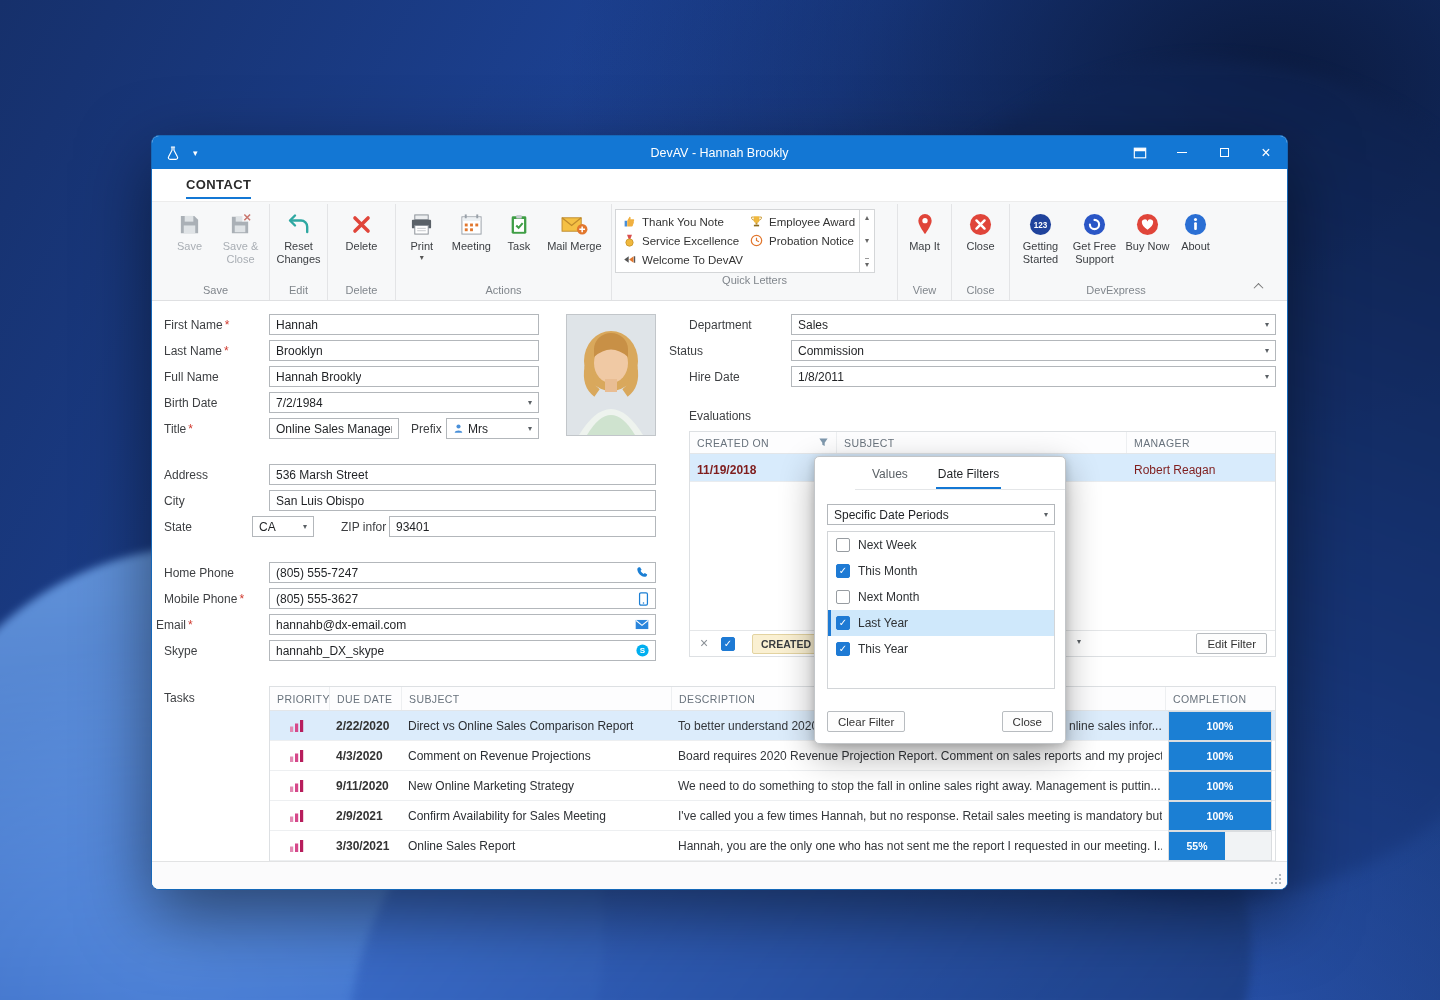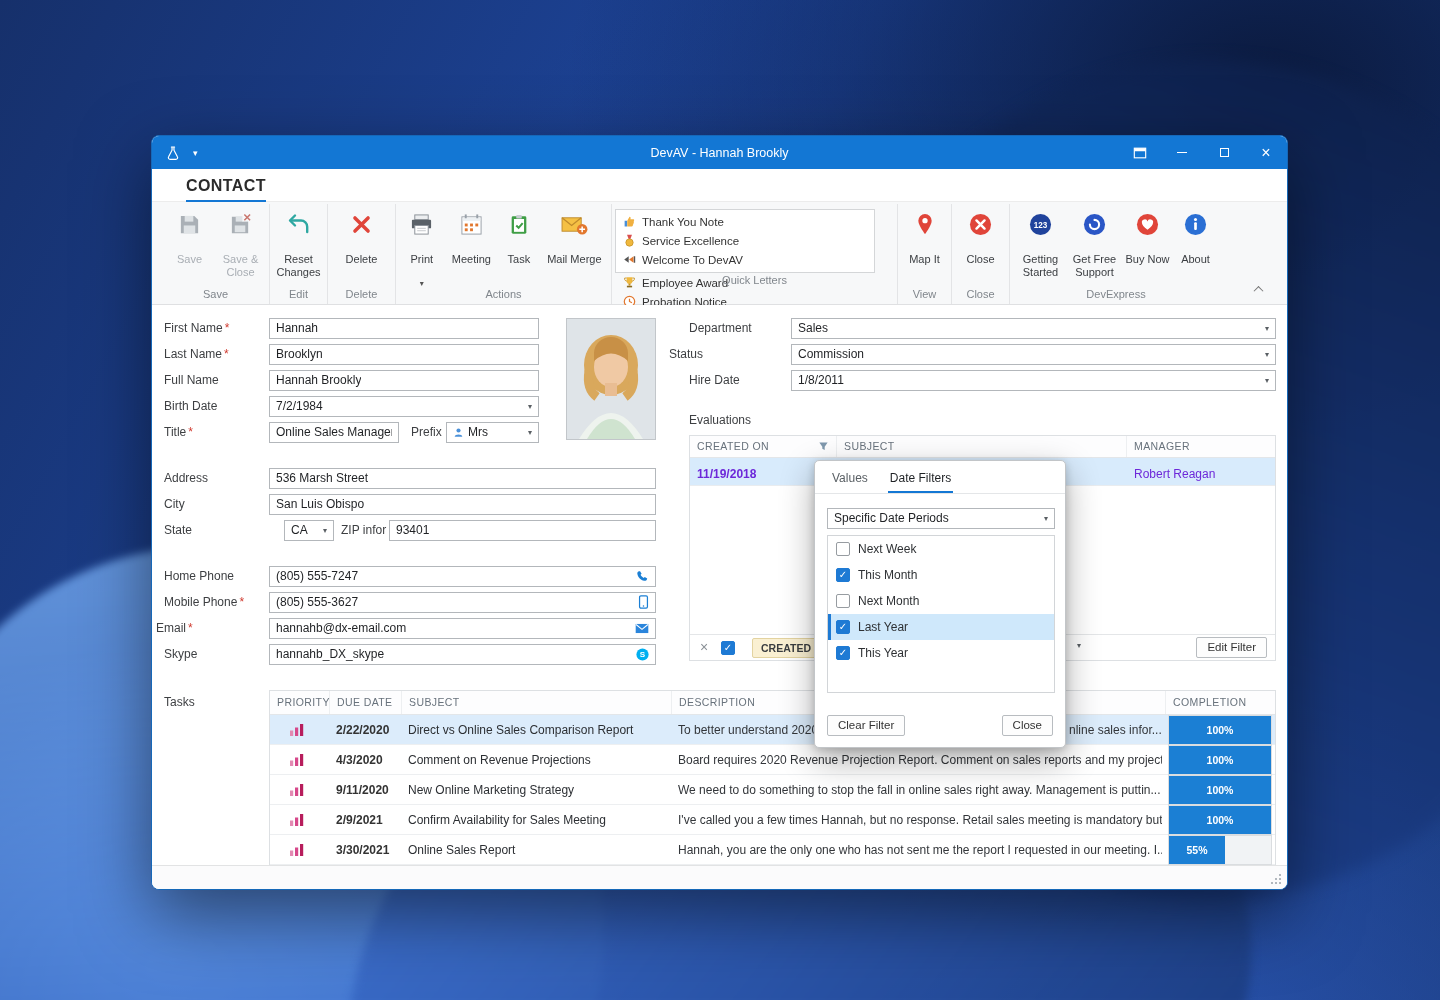--- a/index.html
+++ b/index.html
@@ -28,33 +28,33 @@
   .tb-appicon, .tb-qat { display:flex; align-items:center; justify-content:center; }
   .tb-qat { font-size:9px; color:#fff; }
   .tb-title { position:absolute; left:0; right:0; text-align:center; font-size:12.5px; color:#fff; pointer-events:none; }
   .tb-controls { margin-left:auto; display:flex; height:33px; }
   .tb-btn { width:42px; height:33px; display:flex; align-items:center; justify-content:center; color:#fff; font-size:16px; }
   .glyph-min { width:10px; height:1.4px; background:#fff; display:block; }
   .glyph-max { width:9px; height:9px; border:1.3px solid #fff; display:block; }
 
   
   .tabrow { flex:0 0 33px; background:#fff; position:relative; border-bottom:1px solid #ececec; }
-  .contact-tab { position:absolute; left:34px; top:8px; font-size:16px; font-weight:bold; color:#2b2b2b; letter-spacing:.4px; padding-bottom:5px; border-bottom:2px solid #1377d4; }
+  .contact-tab { position:absolute; left:34px; top:8px; font-size:13px; font-weight:bold; color:#2b2b2b; letter-spacing:.4px; padding-bottom:5px; border-bottom:2px solid #1377d4; }
 
   
   .ribbon { flex:0 0 99px; background:#f7f8f9; border-bottom:1px solid #dfe0e2; display:flex; padding:2px 0 0 10px; position:relative; }
   .rgroup { display:flex; flex-direction:column; border-right:1px solid #e3e4e6; padding:2px 3px 0; }
   .rgroup-buttons { display:flex; flex:1; align-items:flex-start; justify-content:center; gap:1px; }
   .rgroup-label { text-align:center; font-size:11px; color:#80868c; padding:1px 0 4px; }
-  .rbtn { display:flex; flex-direction:column; align-items:center; gap:16px; padding:5px 1px 1px; border-radius:3px; }
+  .rbtn { display:flex; flex-direction:column; align-items:center; gap:3px; padding:5px 1px 1px; border-radius:3px; }
   .rlabel { font-size:11px; color:#3b3e42; text-align:center; line-height:1.15; }
   .rbtn.disabled .rlabel { color:#a9aeb4; }
   .ricon { height:26px; display:flex; align-items:center; justify-content:center; }
   .print-chev { font-size:8px; color:#555; line-height:4px; }
-  .qletters { width:260px; height:64px; background:#fff; border:1px solid #d4d6d8; display:flex; margin-top:3px;flex-direction:column; }
+  .qletters { width:260px; height:64px; background:#fff; border:1px solid #d4d6d8; display:flex; margin-top:3px; }
   .qcol { flex:1; padding:2px 0 2px 6px; display:flex; flex-direction:column; justify-content:flex-start; }
   .qitem { display:flex; align-items:center; gap:5px; font-size:11.5px; color:#333; height:19px; white-space:nowrap; }
   .qicon { width:15px; display:flex; justify-content:center; }
   .qscroll { flex:0 0 15px; border-left:1px solid #d4d6d8; display:flex; flex-direction:column; align-items:center; justify-content:space-between; color:#666; font-size:8px; padding:3px 0; }
   .qmore { border-top:1px solid #999; padding-top:1px; }
   .ribbon-collapse { position:absolute; right:22px; bottom:8px; width:14px; height:12px; display:flex; align-items:center; justify-content:center; }
   .chevup { width:7px; height:7px; border-left:1.5px solid #777; border-top:1.5px solid #777; transform:rotate(45deg) translate(1px,1px); }
 
   
   .formarea { position:relative; flex:0 0 560px; background:#fff; }
@@ -67,21 +67,21 @@
   .ficon { margin-left:auto; display:flex; align-items:center; }
   .photo { position:absolute; left:414px; top:13px; width:90px; height:122px; border:1px solid #c2c6ca; background:#dfe4e8; }
 
   
   .grid { position:absolute; background:#fff; border:1px solid #dde0e3; }
   .grid-header { display:flex; border-bottom:1px solid #e3e6e9; background:#fdfdfe; }
   .gh { display:flex; align-items:center; padding:0 7px; font-size:10.5px; color:#68727c; letter-spacing:.4px; border-right:1px solid #edeff1; white-space:nowrap; }
   .gh:last-child { border-right:none; }
   .eval-row { display:flex; border-bottom:1px solid #e9ecef; height:28px; }
   .eval-row.sel { background:#d8ebfc; }
-  .gc { display:flex; align-items:center; padding:16px 7px; font-size:12px; color:#6d28d9; overflow:hidden; white-space:nowrap; }
+  .gc { display:flex; align-items:center; padding:16px 7px; font-size:12px; color:#7f1d1d; overflow:hidden; white-space:nowrap; }
   .bold { font-weight:bold; }
   .funnel { margin-left:auto; display:flex; }
   .filter-panel { position:absolute; left:0; right:0; bottom:0; height:26px; border-top:1px solid #e4e6e8; background:#fff; }
   .fp-x { position:absolute; left:10px; top:4px; font-size:14px; color:#8a9096; line-height:16px; }
   .filter-panel .cb { position:absolute; left:31px; top:6px; }
   .fp-pill { position:absolute; left:62px; top:3px; width:300px; height:20px; background:#faf0d2; border:1px solid #e3d3a0; border-radius:2px; font-size:10.5px; font-weight:bold; color:#3a3d40; padding:0 8px; line-height:18px; overflow:hidden; white-space:nowrap; }
   .fp-chev { position:absolute; left:387px; top:6px; font-size:8px; color:#5a5f64; }
   .btn { height:21px; padding:0 10px; font-size:11.5px; color:#333; background:#fdfdfd; border:1px solid #b8bcc0; border-radius:2px; font-family:inherit; }
   .fp-edit { position:absolute; right:8px; top:2px; }
 
@@ -98,21 +98,21 @@
   .ptext { color:#fff; font-size:10.5px; font-weight:bold; }
 
   
   .cb { width:14px; height:14px; border:1px solid #979ca1; border-radius:2px; background:#fff; display:flex; align-items:center; justify-content:center; flex:0 0 14px; }
   .cb .tick { display:none; color:#fff; font-size:10px; line-height:10px; }
   .cb.checked { background:#1e7ad4; border-color:#1e7ad4; }
   .cb.checked .tick { display:block; }
 
   
   .popup { position:absolute; left:662px; top:155px; width:252px; height:288px; background:#fff; border:1px solid #c2c5c8; border-radius:5px; z-index:90; box-shadow:0 12px 34px rgba(0,0,0,.32), 0 2px 8px rgba(0,0,0,.18); }
-  .ptabs { display:flex; gap:18px; padding:0 0 0 15px; border-bottom:1px solid #e4e6e8; height:33px; align-items:flex-end; }
+  .ptabs { display:flex; gap:26px; padding:0 0 0 15px; border-bottom:1px solid #e4e6e8; height:33px; align-items:flex-end;margin-left:40px; }
   .ptab { font-size:12px; color:#5a6065; padding:0 2px 8px; }
   .ptab.active { color:#1f2225; border-bottom:2px solid #1377d4; padding-bottom:6px; }
   .pcombo { left:12px; top:47px; width:228px; }
   .plist { position:absolute; left:12px; top:74px; width:228px; height:158px; border:1px solid #d2d5d8; background:#fff; overflow:hidden; }
   .opt { display:flex; align-items:center; gap:8px; height:26px; padding-left:8px; font-size:12px; color:#2e3134; }
   .opt.hl { background:#cfe8fb; box-shadow:inset 3px 0 0 #1e7ad4; }
   .pbtns { position:absolute; left:12px; right:12px; top:254px; display:flex; justify-content:space-between; }
 
   .bottomstrip { flex:1; background:#fbfbfc; border-top:1px solid #e2e3e4; position:relative; }
   .grip { position:absolute; right:5px; bottom:4px; display:flex; }
@@ -480,21 +480,21 @@
       <span class="flabel" style="left:12px;top:189px">
           <span>City</span>
         </span>
       <div class="finput" style="left:117px;top:189px;width:387px">
           <span class="fval">San Luis Obispo</span>
         </div>
 
       <span class="flabel" style="left:12px;top:215px">
           <span>State</span>
         </span>
-      <div class="finput" style="left:132px;top:215px;width:50px">
+      <div class="finput" style="left:100px;top:215px;width:62px">
           <span class="fval">CA</span>
           <span class="chev">▾</span>
         </div>
       <span class="flabel" style="left:189px;top:215px">
           <span>ZIP infor</span>
         </span>
       <div class="finput" style="left:237px;top:215px;width:267px">
           <span class="fval">93401</span>
         </div>
 

